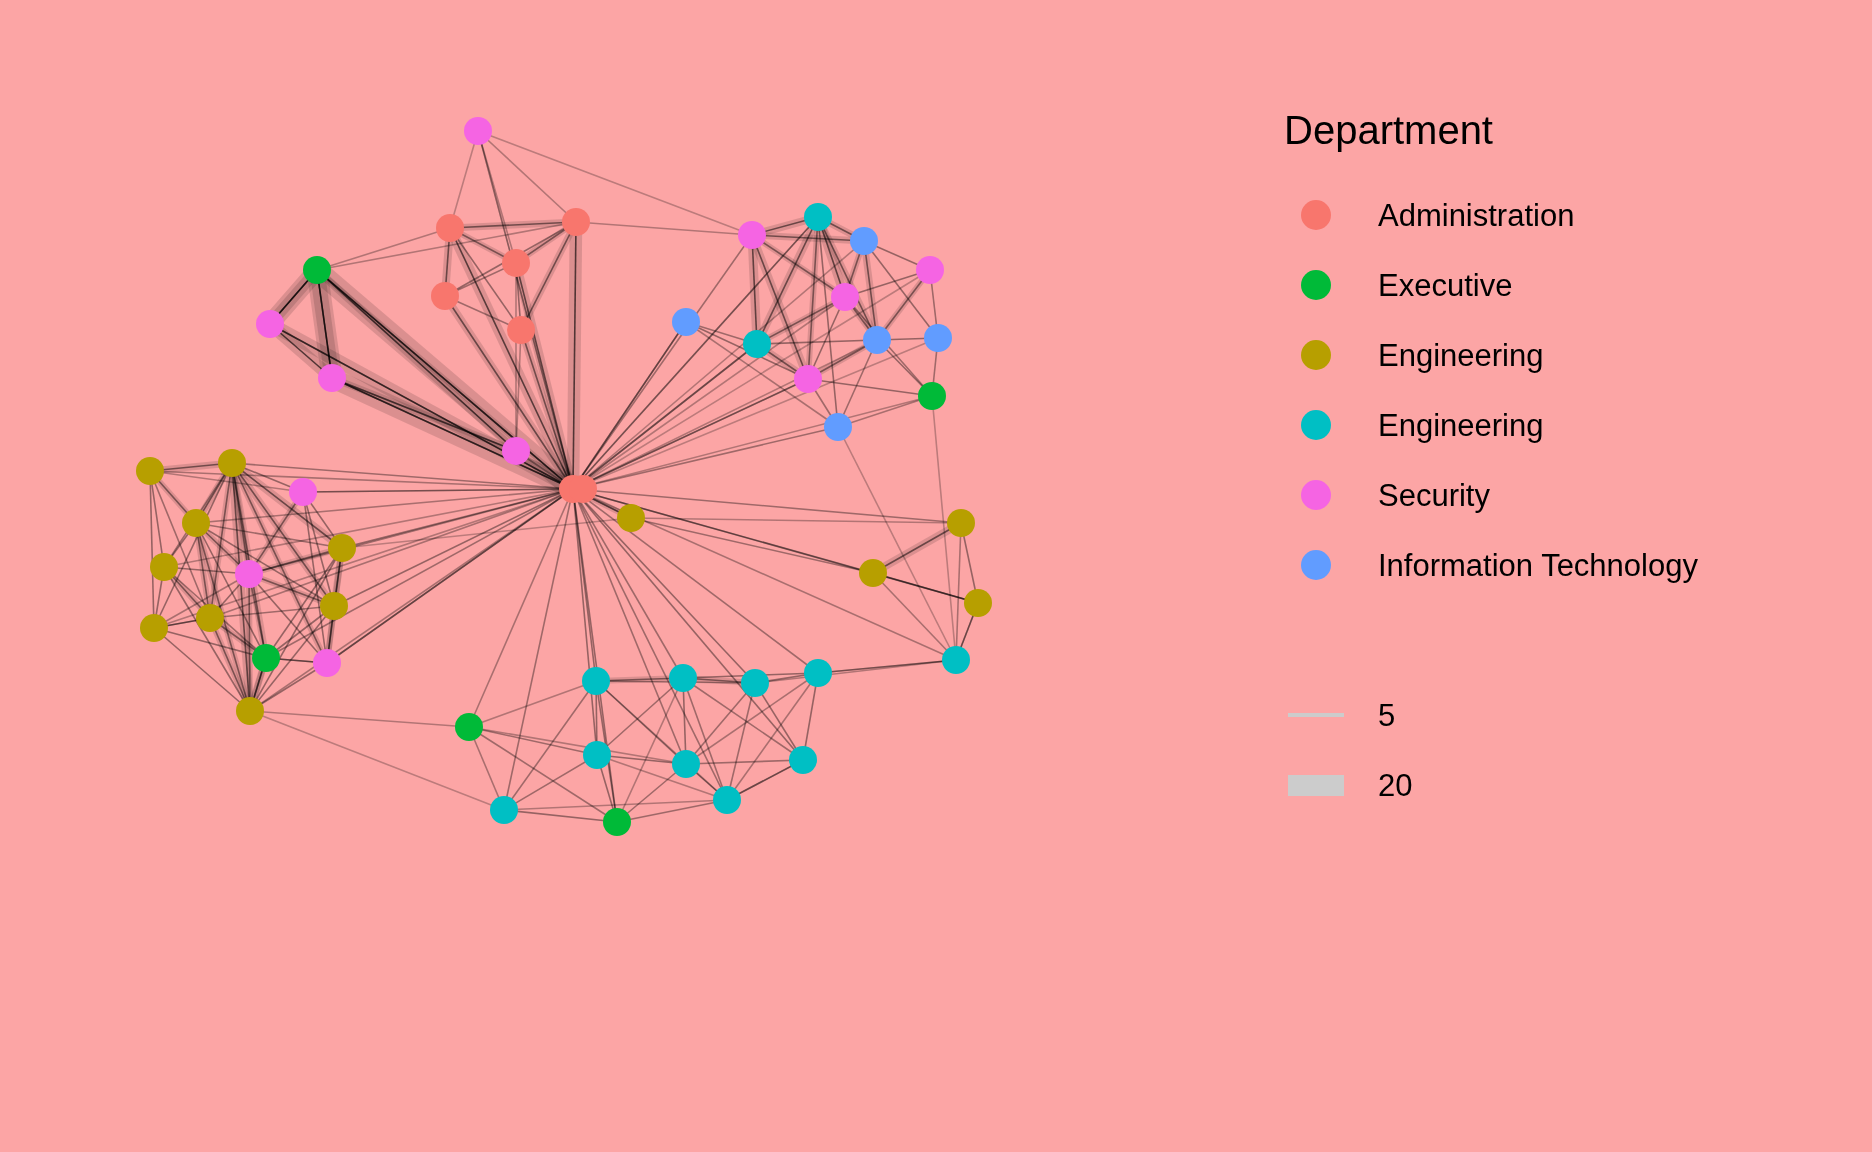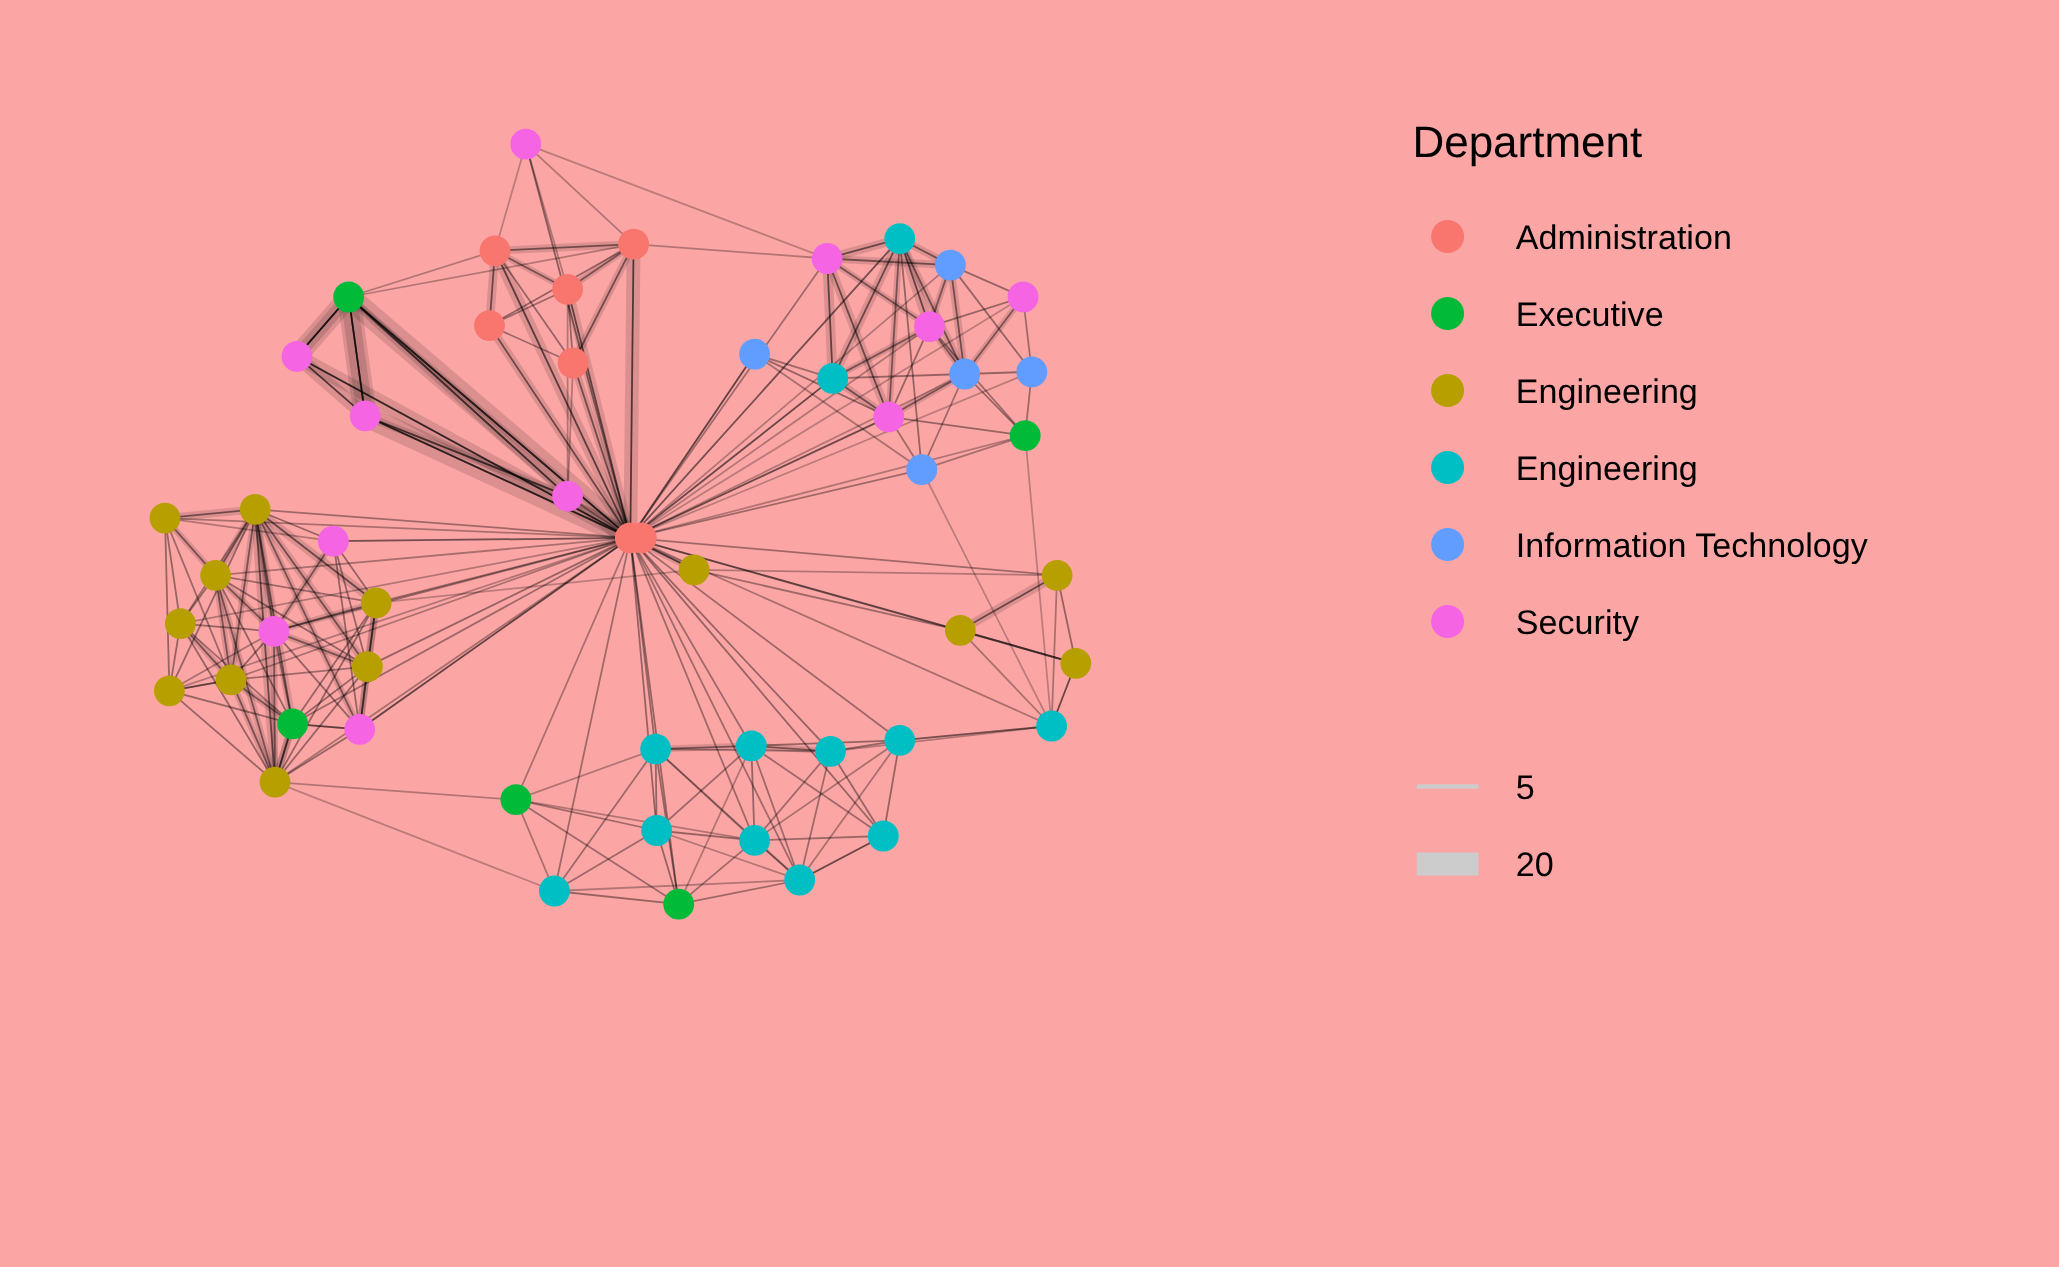--- a/index.html
+++ b/index.html
@@ -493,29 +493,29 @@
             <span class="legend-label">Engineering</span>
           </div>
           <div class="legend-row">
             <span class="legend-key">
               <span class="legend-dot" style="background: rgb(0, 191, 196);"></span>
             </span>
             <span class="legend-label">Engineering</span>
           </div>
           <div class="legend-row">
             <span class="legend-key">
+              <span class="legend-dot" style="background: rgb(245, 100, 227);"></span>
+            </span>
+            <span class="legend-label">Security</span>
+          </div>
+          <div class="legend-row">
+            <span class="legend-key">
               <span class="legend-dot" style="background: rgb(97, 156, 255);"></span>
             </span>
             <span class="legend-label">Information Technology</span>
-          </div>
-          <div class="legend-row">
-            <span class="legend-key">
-              <span class="legend-dot" style="background: rgb(245, 100, 227);"></span>
-            </span>
-            <span class="legend-label">Security</span>
           </div>
         </div>
     </div>
 
     <div class="legend-block" id="legend-weight">
       <div class="legend-items" id="weight-items">
           <div class="legend-row">
             <span class="legend-key">
               <span class="legend-line" style="height: 4px;"></span>
             </span>

